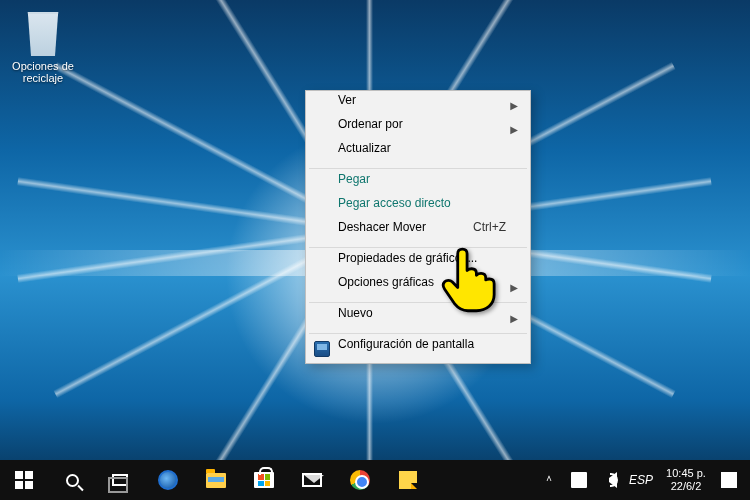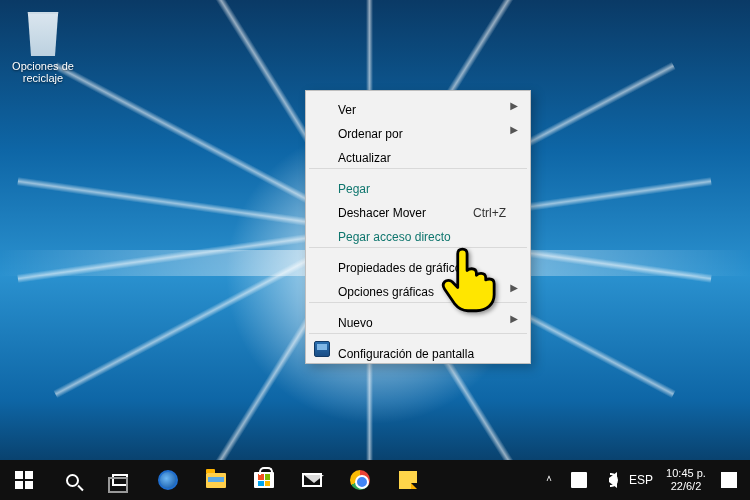--- a/index.html
+++ b/index.html
@@ -40,21 +40,21 @@
 
   
   .menu {
     position:absolute; left:305px; top:90px; width:226px;
     background:#f2f2f2; border:1px solid #bfbfbf;
     padding:2px;
     box-shadow: 4px 4px 10px rgba(0,0,0,.25);
     font-size:12px;
   }
   .menu .item {
-    display:flex; align-items:flex-end;
+    display:flex; align-items:flex-start;
     height:24px; padding:0 22px 0 30px;
     color:#000; position:relative; cursor:default;
   }
   .menu .item.disabled { color:#0f766e; }
   .menu .sep { height:1px; background:#d9d9d9; margin:3px 1px; }
   .menu .arrow { position:absolute; right:10px; top:50%; transform:translateY(-50%); color:#555; font-size:10px; }
   .menu .shortcut { margin-left:auto; color:#333; }
   .menu .micon { position:absolute; left:6px; width:16px; height:16px; top:4px; }
   .mi-display { background:linear-gradient(#2a6fb0,#1a4e86); border:1px solid #123a66; border-radius:2px; }
   .mi-display::after{content:"";position:absolute;left:2px;top:2px;right:2px;height:6px;background:#7fb7e6;}
@@ -72,21 +72,21 @@
     position:absolute; left:0; right:0; bottom:0; height:40px;
     background:#101010; display:flex; align-items:stretch; color:#fff;
   }
   .tb-btn { width:48px; display:flex; align-items:center; justify-content:center; cursor:pointer; }
   .tb-ico { width:20px; height:20px; display:block; }
   .tb-spacer { flex:1; }
   .tray { display:flex; align-items:center; }
   .tray .tb-btn { width:30px; }
   .tray .small { width:16px; height:16px; }
   .clock { width:56px; font-size:11px; line-height:13px; display:flex; flex-direction:column; align-items:center; justify-content:center; cursor:pointer; }
-  .lang { width:34px; font-size:12px; display:flex; align-items:center; justify-content:center; cursor:pointer; }
+  .lang { width:34px; font-size:12px; display:flex; align-items:center; justify-content:center; cursor:pointer;font-style:italic; }
   .showdesk { width:6px; border-left:1px solid #333; cursor:pointer; }
 
   
   .glyph-start { width:18px; height:18px; display:grid; grid-template:1fr 1fr/1fr 1fr; gap:2px; }
   .glyph-start span { background:#fff; }
   .glyph-search { border:2px solid #fff; border-radius:50%; width:13px; height:13px; position:relative; }
   .glyph-search::after{content:"";position:absolute;width:7px;height:2px;background:#fff;left:9px;top:11px;transform:rotate(45deg);}
   .glyph-task { border:2px solid #fff; width:16px; height:12px; position:relative; }
   .glyph-task::before{content:"";position:absolute;left:-6px;top:1px;width:16px;height:12px;border:2px solid #999;}
   .glyph-edge { width:20px;height:20px;border:2px solid #1f6fd0;border-radius:50%;background:radial-gradient(circle at 40% 40%,#6cb7f5,#0b4f9e); }
@@ -140,26 +140,26 @@
         <span>Ordenar por</span>
         <span class="arrow">▶</span>
       </div>
       <div class="item">
         <span>Actualizar</span>
       </div>
       <div class="sep"></div>
       <div class="item disabled">
         <span>Pegar</span>
       </div>
+      <div class="item disabled">
+        <span>Pegar acceso directo</span>
+      </div>
       <div class="item">
         <span>Deshacer Mover</span>
         <span class="shortcut">Ctrl+Z</span>
-      </div>
-      <div class="item disabled">
-        <span>Pegar acceso directo</span>
       </div>
       <div class="sep"></div>
       <div class="item">
         <span>Propiedades de gráficos...</span>
       </div>
       <div class="item">
         <span>Opciones gráficas</span>
         <span class="arrow">▶</span>
       </div>
       <div class="sep"></div>

